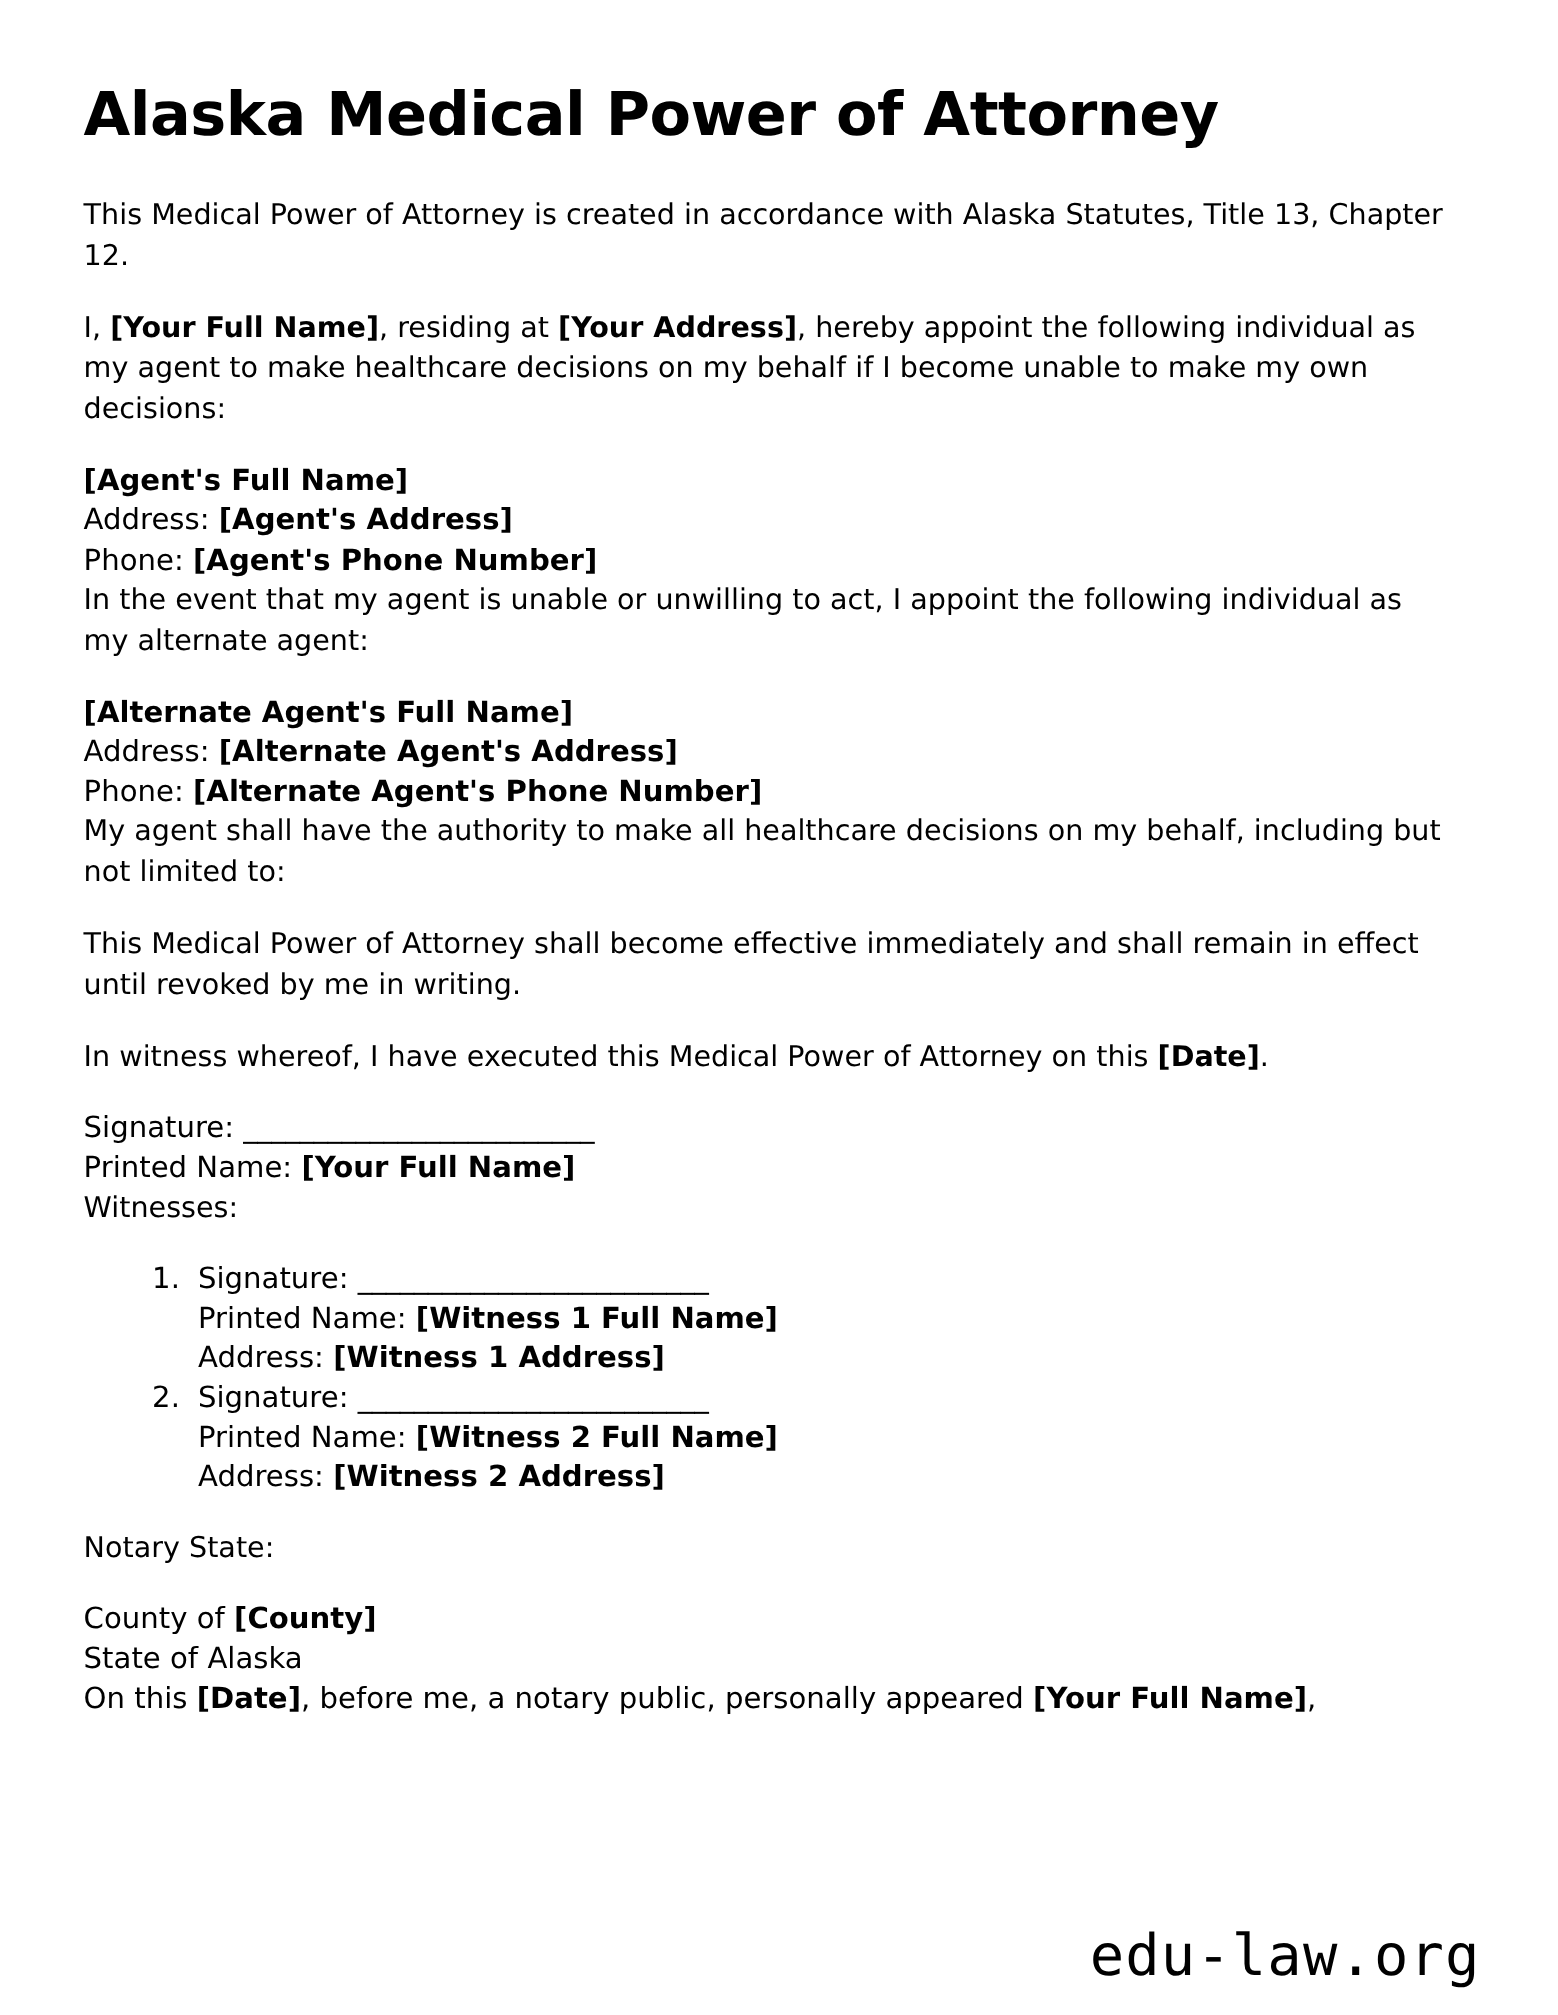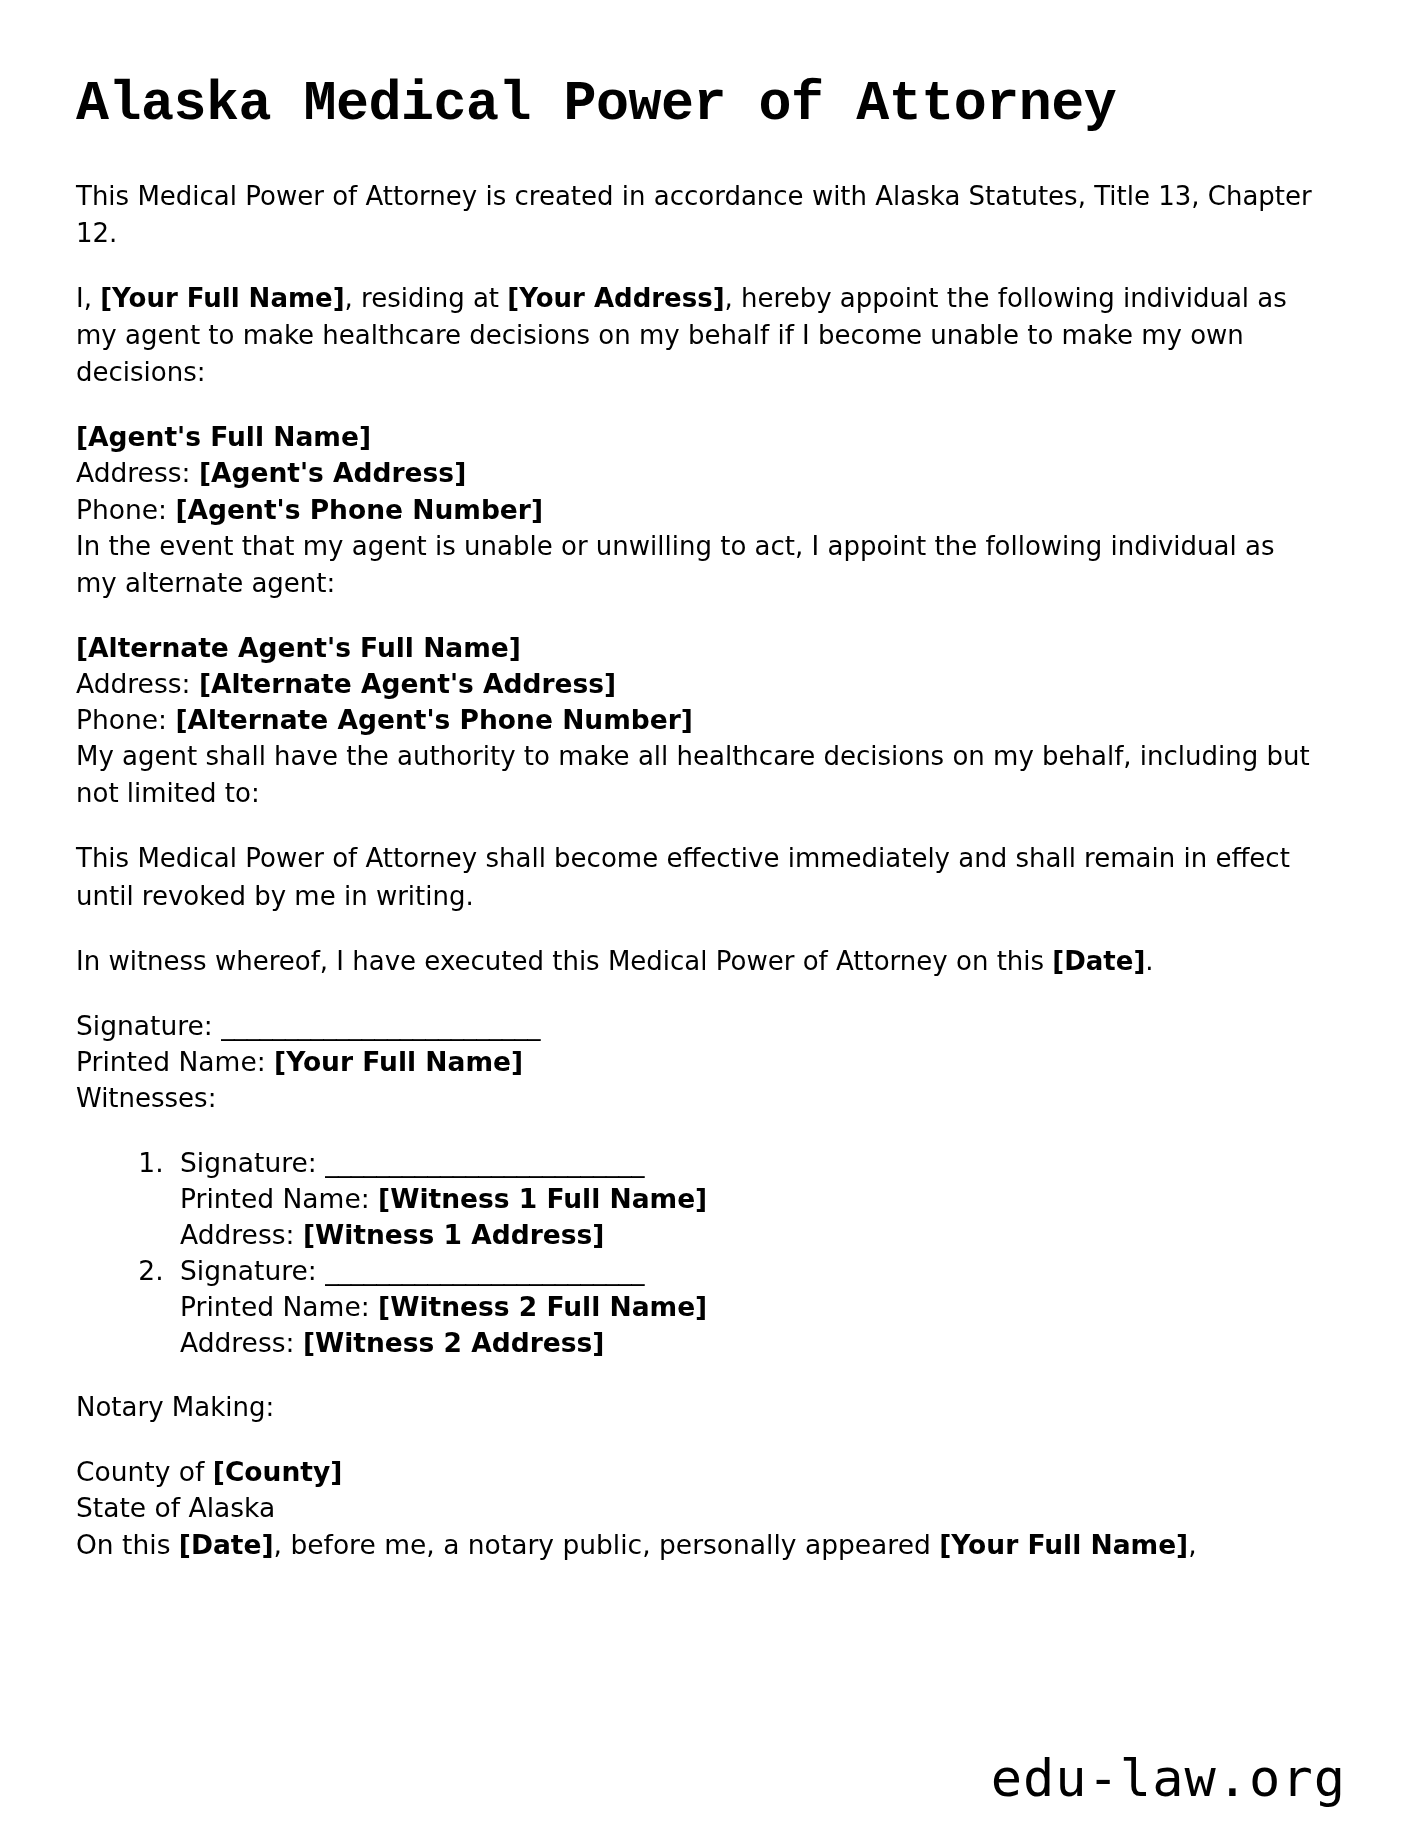--- a/index.html
+++ b/index.html
@@ -22,21 +22,20 @@
     padding: 74px 78px 0 76px;
     overflow: hidden;
   }
   .doc-title {
     font-size: 55px;
     font-weight: bold;
     letter-spacing: -0.5px;
     line-height: 1.12;
     margin: 0 0 42px 0;
     white-space: nowrap;
-    font-family: Liberation Mono, monospace;
   }
   p.para {
     font-size: 26px;
     line-height: 1.43;
     margin: 0 0 28px 0;
     max-width: 1245px;
   }
   .block-line {
     font-size: 26.5px;
     line-height: 1.36;
@@ -128,21 +127,21 @@
       <div class="block-line"><span>Printed Name: </span><b>[Witness 1 Full Name]</b></div>
       <div class="block-line"><span>Address: </span><b>[Witness 1 Address]</b></div>
     </li>
     <li>
       <div class="block-line"><span>Signature: </span><span class="sig-rule">_________________________</span></div>
       <div class="block-line"><span>Printed Name: </span><b>[Witness 2 Full Name]</b></div>
       <div class="block-line"><span>Address: </span><b>[Witness 2 Address]</b></div>
     </li>
   </ol>
 
-  <p class="para">Notary Making:</p>
+  <p class="para">Notary State:</p>
 
   <div class="tight notary-block">
     <div class="block-line"><span>County of </span><b>[County]</b></div>
     <div class="block-line">State of Alaska</div>
     <div class="block-line"><span>On this </span><b>[Date]</b><span>, before me, a notary public, personally appeared </span><b>[Your Full Name]</b><span>,</span></div>
   </div>
 
   <div class="footer-wm">edu-law.org</div>
 
 </div>

